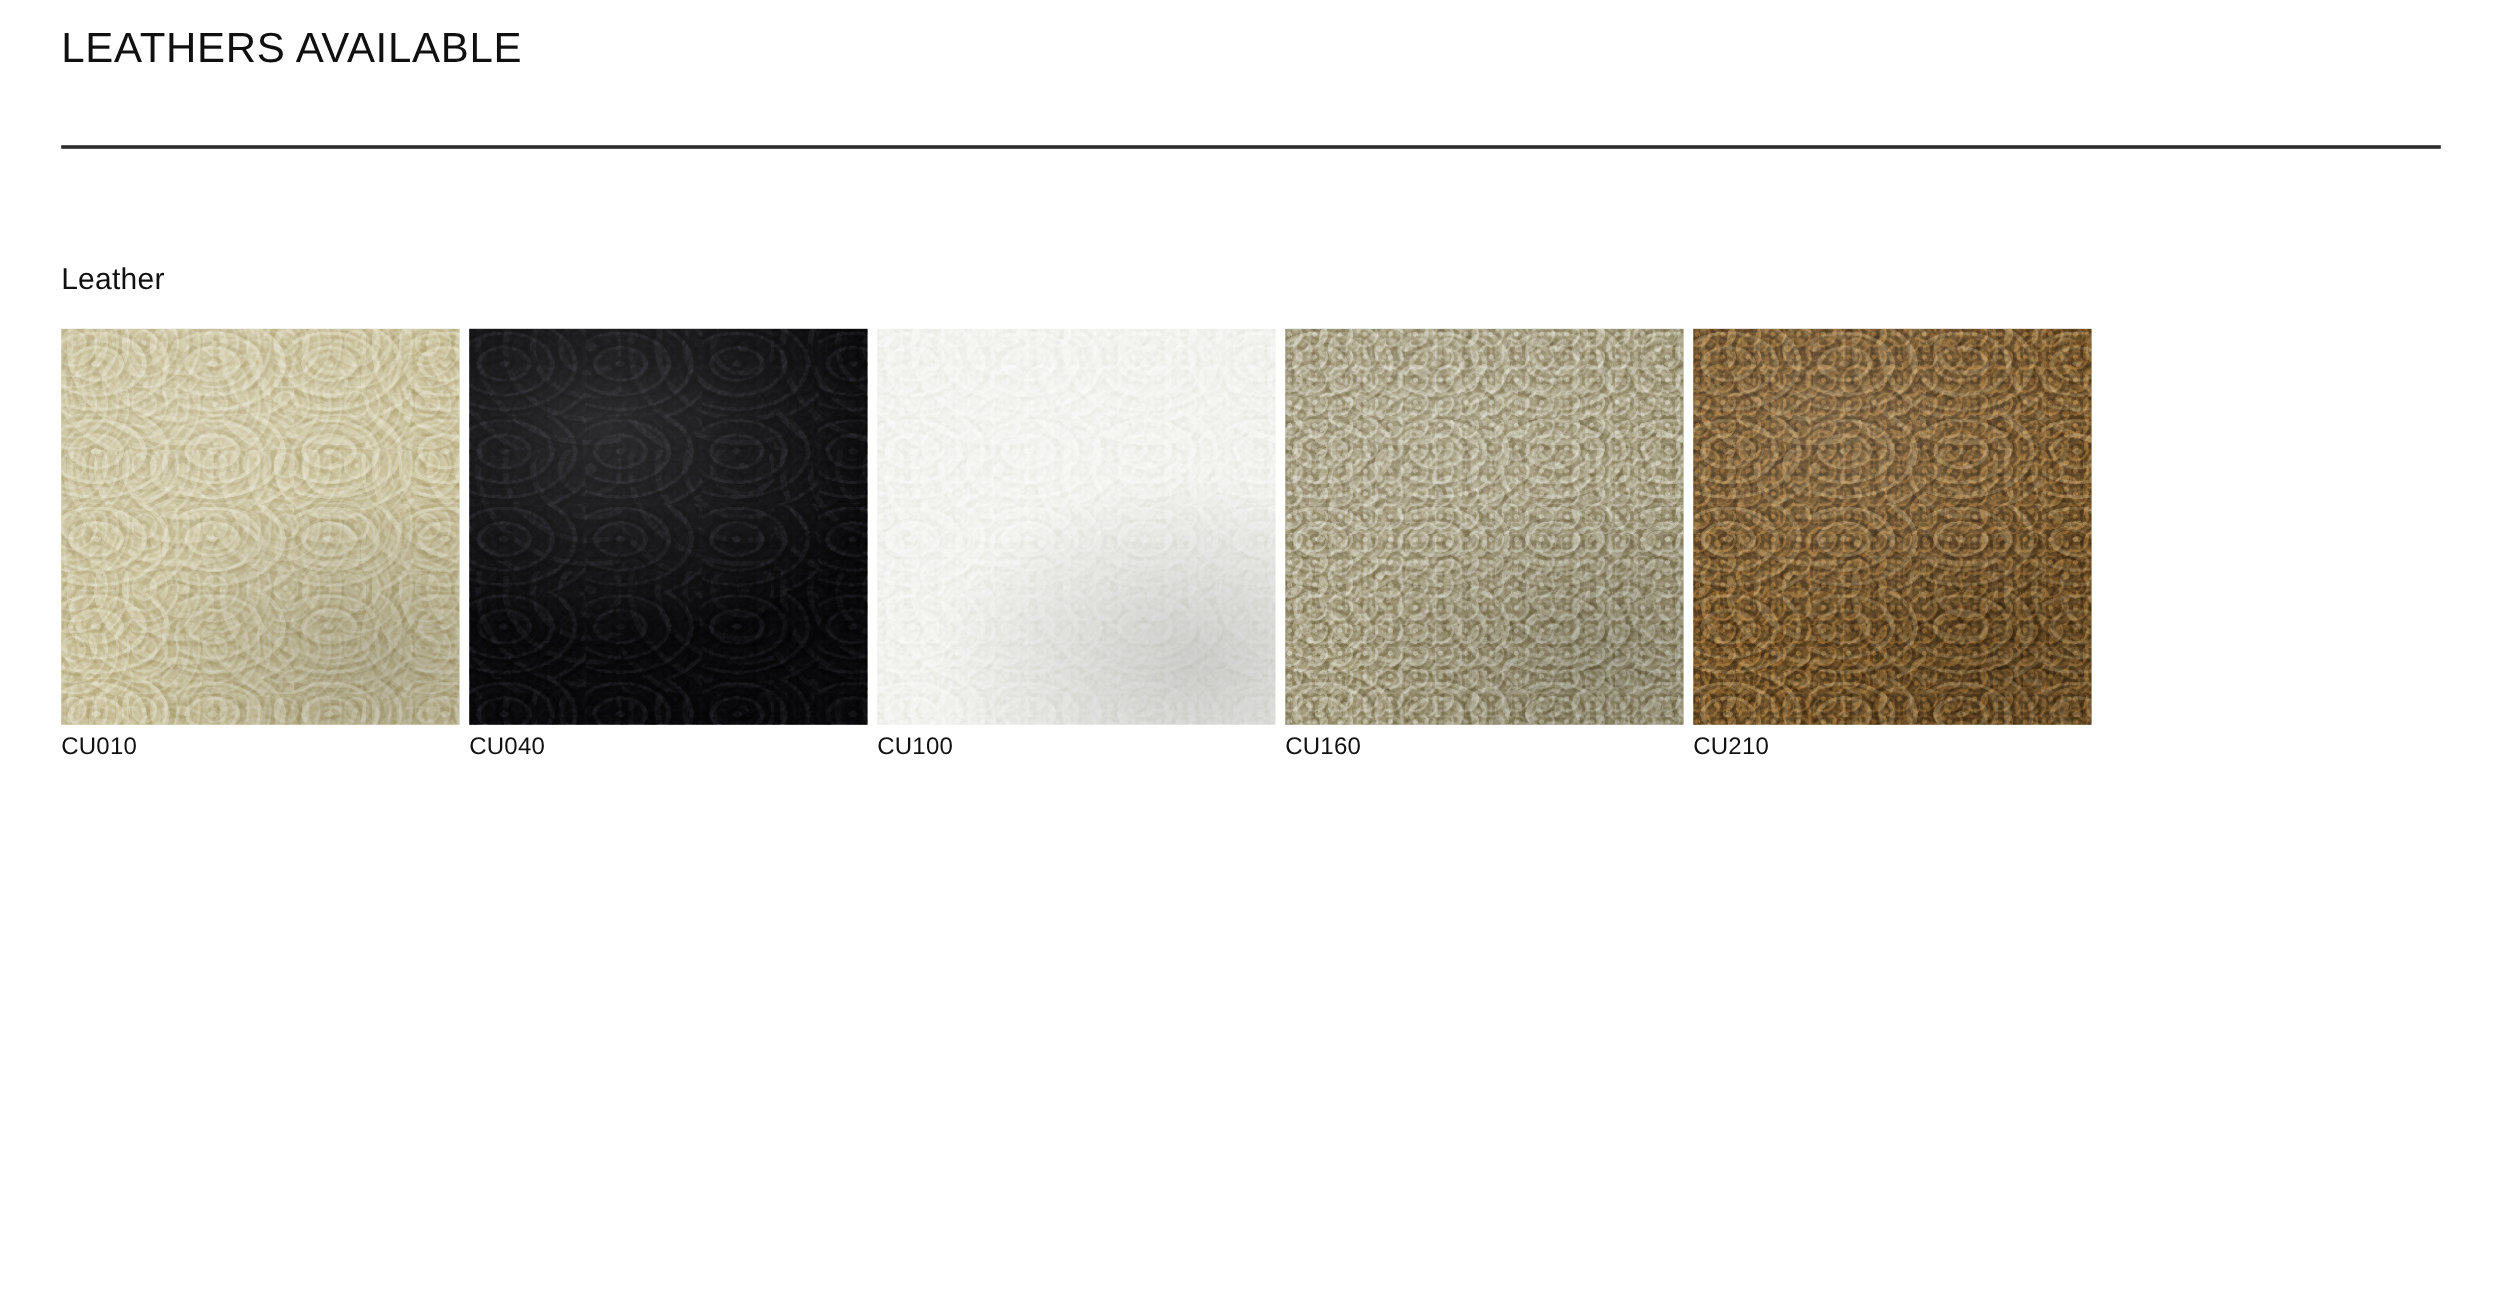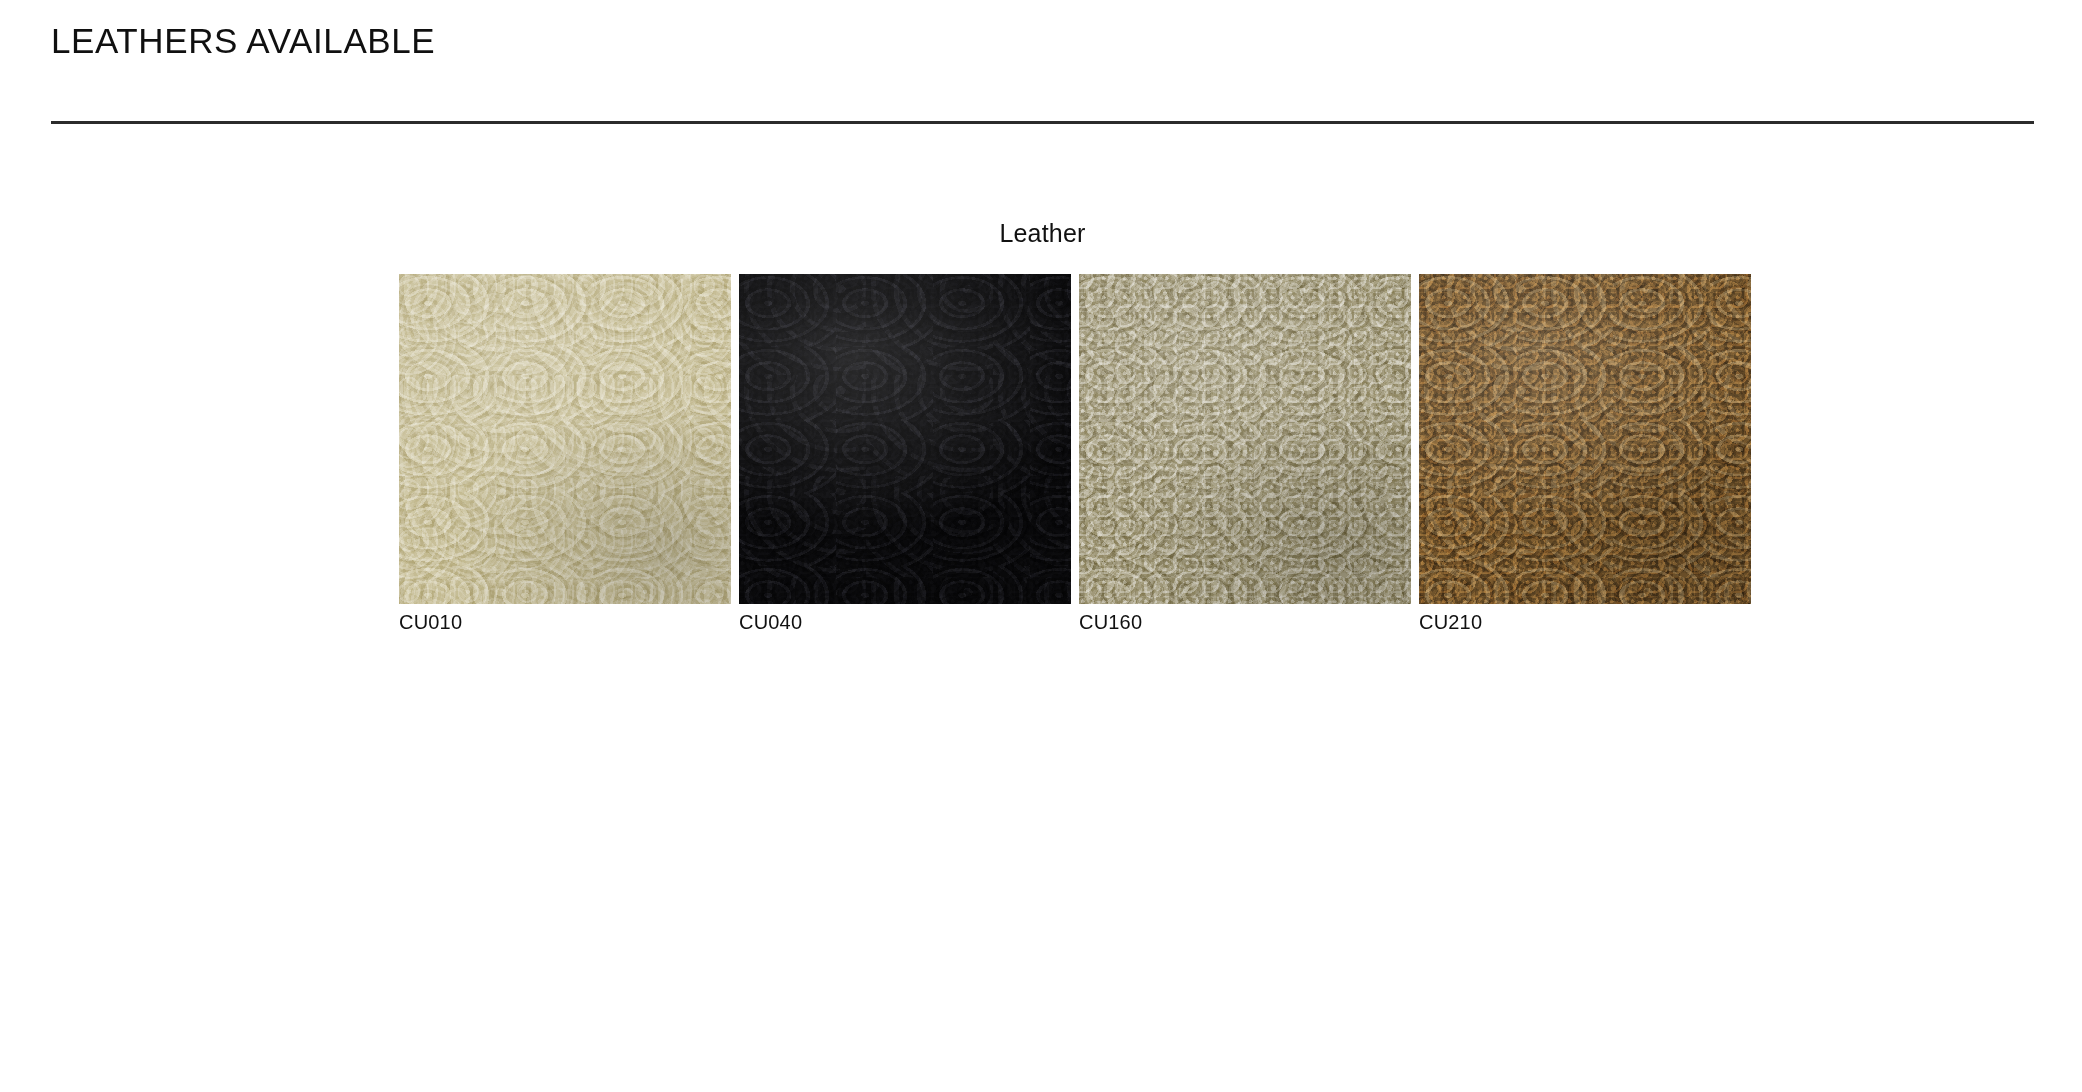--- a/index.html
+++ b/index.html
@@ -56,30 +56,28 @@
     top: 218px;
     width: 1983px;
   }
   .section-title {
     font-size: 25px;
     font-weight: 400;
     letter-spacing: 0.2px;
     color: #111111;
     margin: 0 0 26px 0;
     line-height: 1.2;
-    text-align: center;
   }
 
   
   .swatch-grid {
     display: flex;
     flex-wrap: wrap;
     gap: 8px 8px;
     width: 1700px;
-    justify-content: flex-end;
   }
   .swatch-cell {
     width: 332px;
     margin-bottom: 14px;
   }
   .swatch-chip {
     position: relative;
     width: 332px;
     height: 330px;
     overflow: hidden;
@@ -162,20 +160,28 @@
         </div>
         <div class="swatch-cell">
           <div class="swatch-chip" style="background-color: rgb(10, 10, 12);">
             <div class="grain pebble"></div>
             <div class="grain2"></div>
             <div class="sheen"></div>
           </div>
           <span class="swatch-label">CU040</span>
         </div>
         <div class="swatch-cell">
+          <div class="swatch-chip" style="background-color: rgb(242, 242, 239);">
+            <div class="grain pebble"></div>
+            <div class="grain2"></div>
+            <div class="sheen"></div>
+          </div>
+          <span class="swatch-label">CU100</span>
+        </div>
+        <div class="swatch-cell">
           <div class="swatch-chip" style="background-color: rgb(168, 161, 132);">
             <div class="grain pebble"></div>
             <div class="grain2"></div>
             <div class="sheen"></div>
           </div>
           <span class="swatch-label">CU160</span>
         </div>
         <div class="swatch-cell">
           <div class="swatch-chip" style="background-color: rgb(122, 90, 46);">
             <div class="grain pebble"></div>

